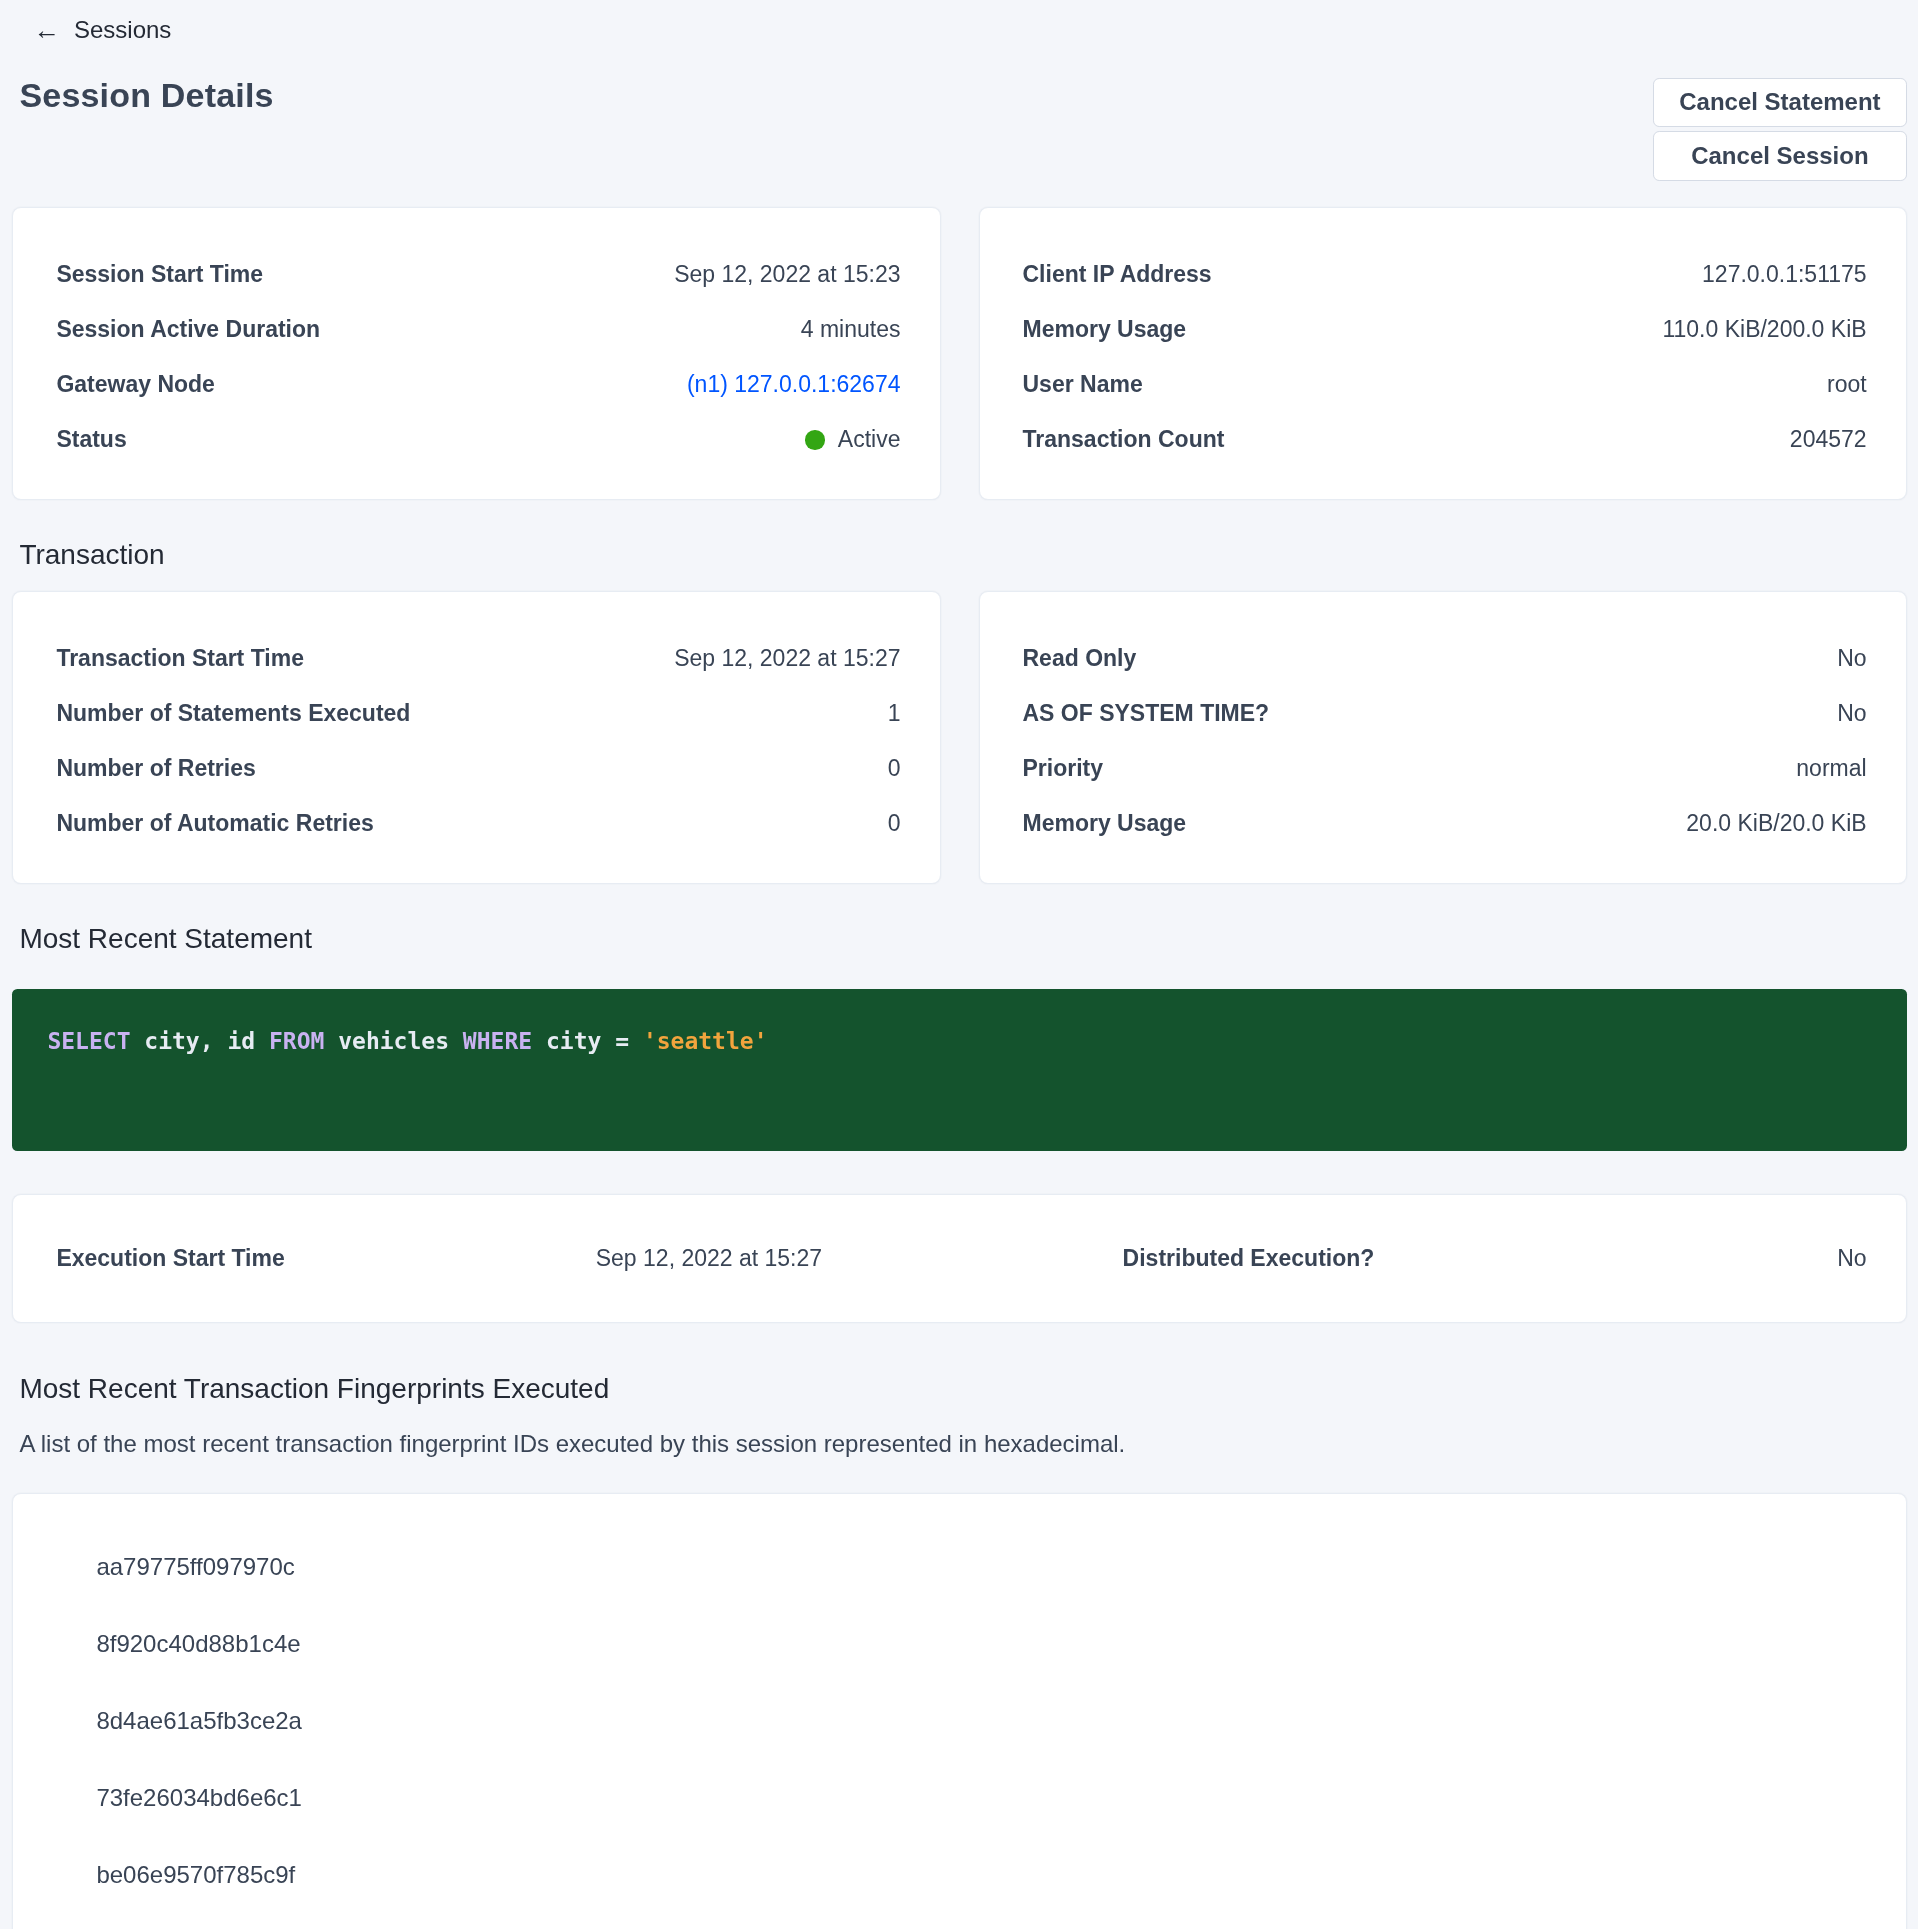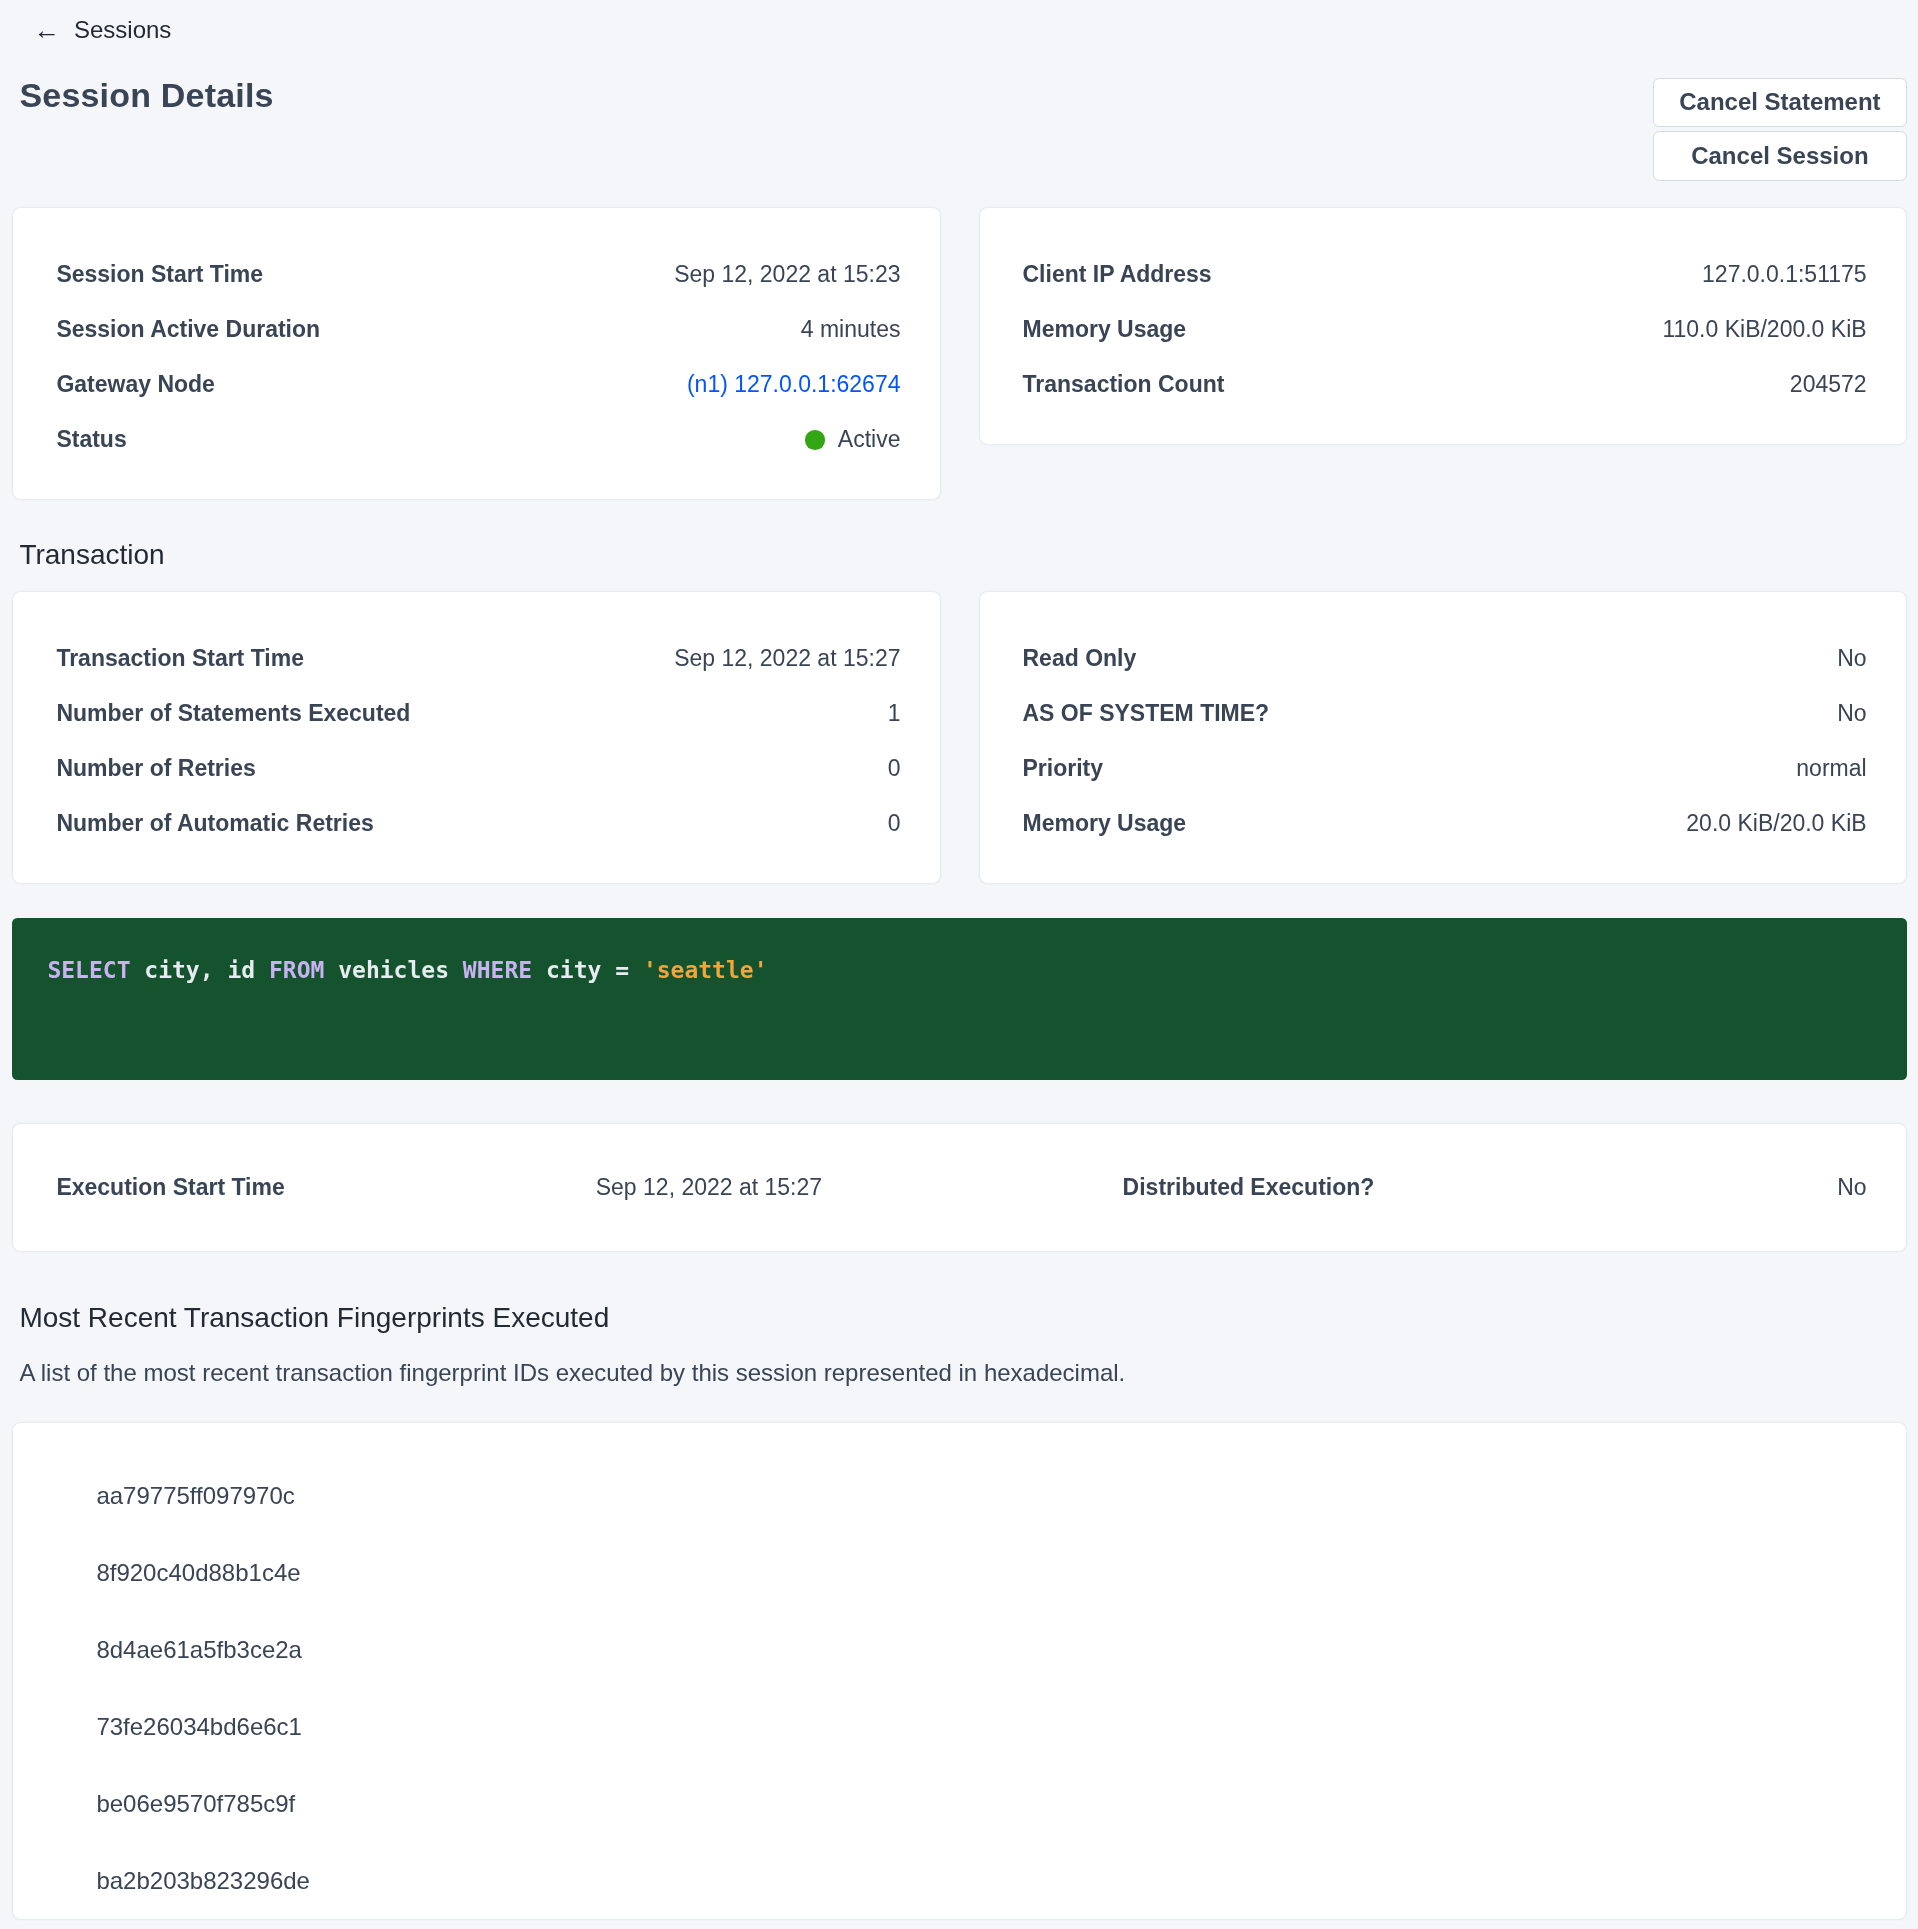--- a/index.html
+++ b/index.html
@@ -140,20 +140,24 @@
     <div class="card summary-card">
       <div class="summary-row">
         <span class="lbl">Client IP Address</span>
         <span class="val">127.0.0.1:51175</span>
       </div>
       <div class="summary-row">
         <span class="lbl">Memory Usage</span>
         <span class="val">110.0 KiB/200.0 KiB</span>
       </div>
       <div class="summary-row">
+        <span class="lbl">User Name</span>
+        <span class="val">root</span>
+      </div>
+      <div class="summary-row">
         <span class="lbl">Transaction Count</span>
         <span class="val">204572</span>
       </div>
     </div>
   </div>
 
   
   <div class="section-title">Transaction</div>
 
   <div class="cards-row" style="margin-top: 19.5px;">
@@ -190,20 +194,21 @@
         <span class="val">normal</span>
       </div>
       <div class="summary-row">
         <span class="lbl">Memory Usage</span>
         <span class="val">20.0 KiB/20.0 KiB</span>
       </div>
     </div>
   </div>
 
   
+  <div class="section-title">Most Recent Statement</div>
 
   <div class="sql-box">
     <div class="sql-code"><span class="tok-keyword">SELECT</span><span class="tok-plain"> city, id </span><span class="tok-keyword">FROM</span><span class="tok-plain"> vehicles </span><span class="tok-keyword">WHERE</span><span class="tok-plain"> city = </span><span class="tok-string">'seattle'</span></div>
   </div>
 
   
   <div class="card exec-card">
     <div class="exec-grid">
       <span class="lbl">Execution Start Time</span>
       <span class="val">Sep 12, 2022 at 15:27</span>

